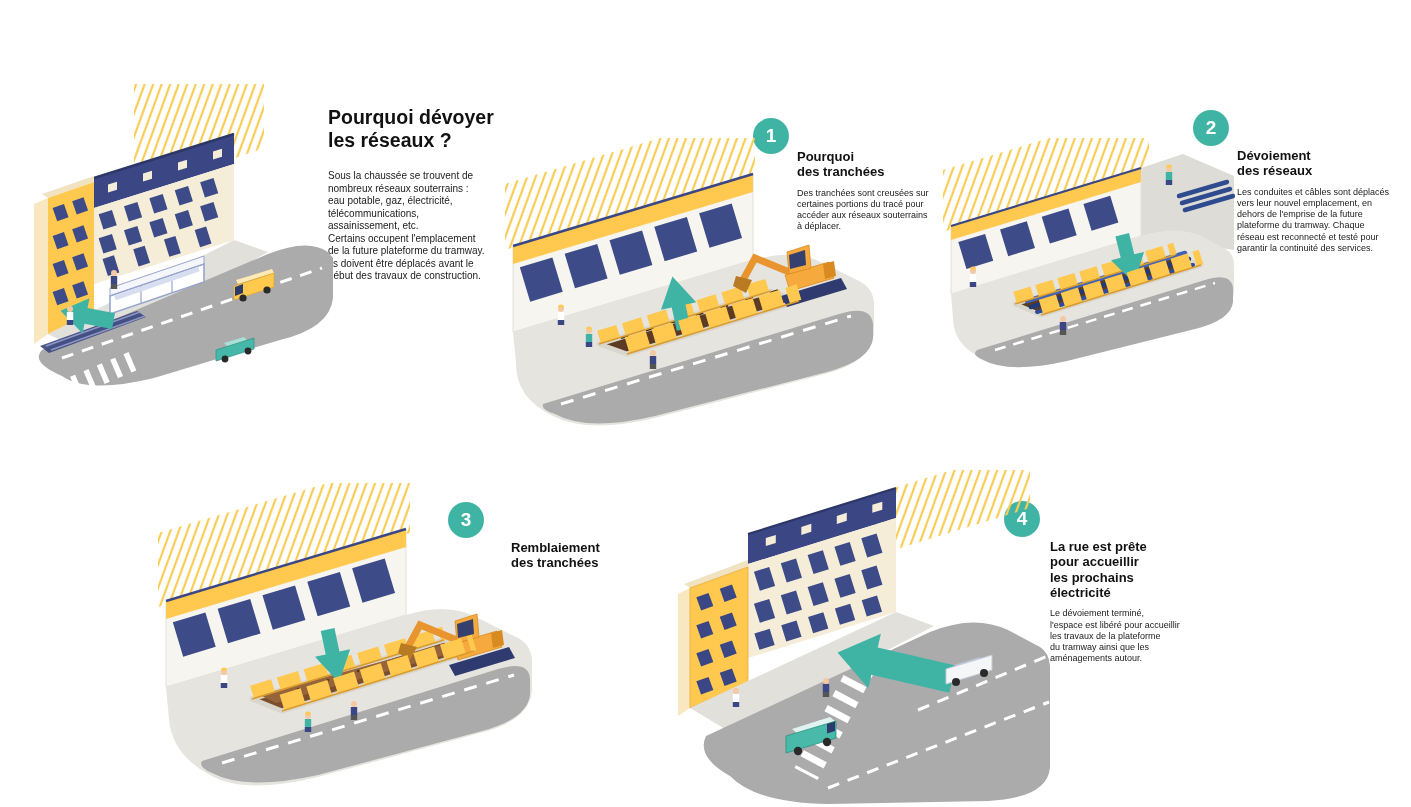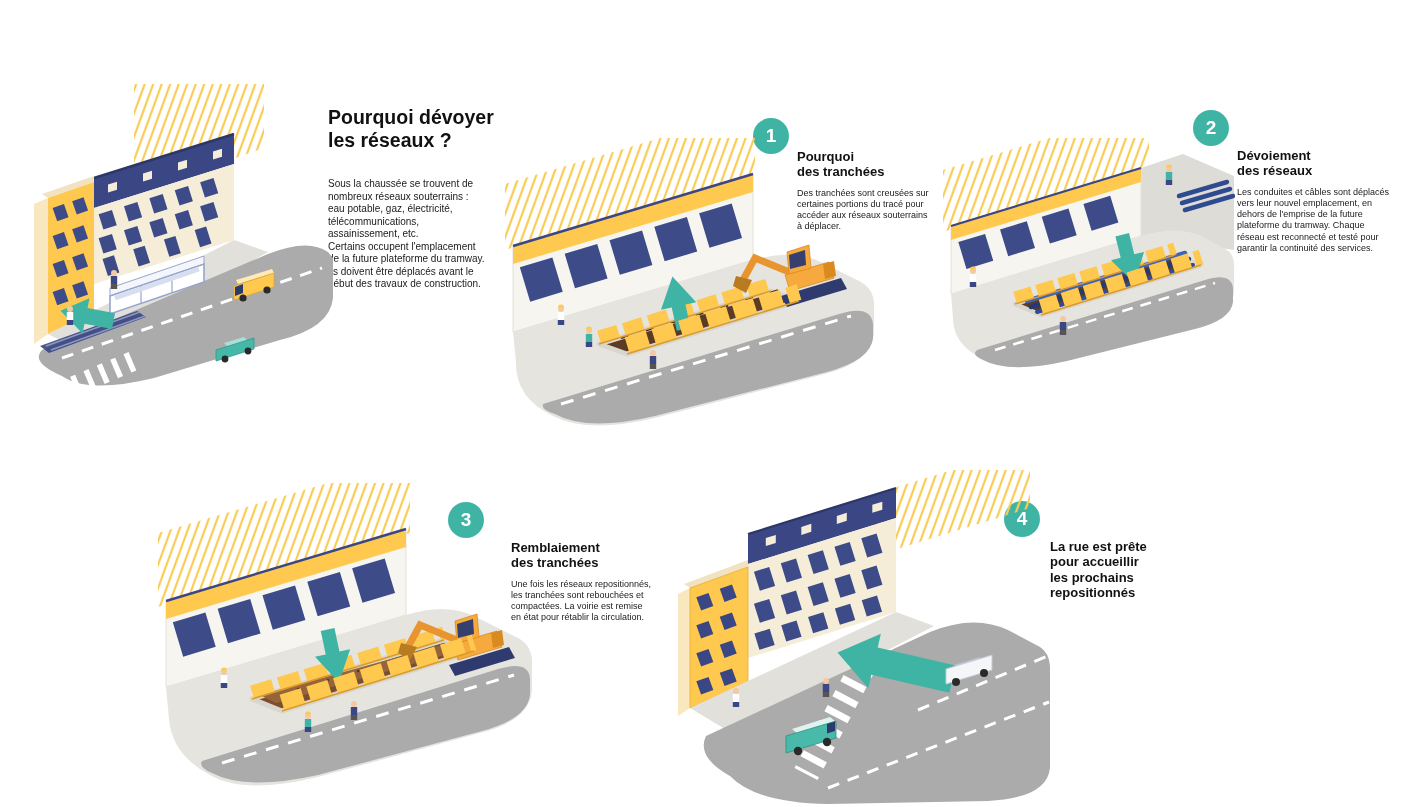--- a/index.html
+++ b/index.html
@@ -9,21 +9,21 @@
     font-family:"Liberation Sans","DejaVu Sans",sans-serif; overflow:hidden; color:#1A1A1A;
   }
   .illu { position:absolute; }
   #illu-intro { left:22px;  top:82px;  width:312px; height:320px; }
   #illu-1     { left:503px; top:138px; width:372px; height:290px; }
   #illu-2     { left:943px; top:138px; width:292px; height:267px; }
   #illu-3     { left:158px; top:483px; width:377px; height:312px; }
   #illu-4     { left:678px; top:470px; width:372px; height:335px; }
 
   .intro-text { position:absolute; left:328px; top:106px; width:200px; }
-  .intro-title { font-size:19.5px; font-weight:bold; line-height:1.18; white-space:pre-line; color:#111; margin-bottom:26px; }
+  .intro-title { font-size:19.5px; font-weight:bold; line-height:1.18; white-space:pre-line; color:#111; margin-bottom:18px; }
   .intro-body { font-size:10px; line-height:1.25; white-space:pre-line; }
 
   .badge {
     position:absolute; width:36px; height:36px; border-radius:50%;
     background:#3FB4A5; color:#FFF; font-size:19px; font-weight:bold;
     display:flex; align-items:center; justify-content:center;
   }
   #badge-1 { left:753px;  top:118px; }
   #badge-2 { left:1193px; top:110px; }
   #badge-3 { left:448px;  top:502px; }
@@ -75,30 +75,31 @@
     <p class="step-body">Les conduites et câbles sont déplacés
 vers leur nouvel emplacement, en
 dehors de l'emprise de la future
 plateforme du tramway. Chaque
 réseau est reconnecté et testé pour
 garantir la continuité des services.</p>
   </div>
   <div class="step-text" id="text-3">
     <h2 class="step-title">Remblaiement
 des tranchées</h2>
-    <p class="step-body">Une fois les réseaux repositionnés,
-les tranchées sont rebouchées et
-compactées. La voirie est remise
-en état pour rétablir la circulation.</p>
   </div>
   <div class="step-text" id="text-4">
     <h2 class="step-title">La rue est prête
 pour accueillir
 les prochains
-repositionnés</h2>
+électricité</h2>
+    <p class="step-body">Le dévoiement terminé,
+l'espace est libéré pour accueillir
+les travaux de la plateforme
+du tramway ainsi que les
+aménagements autour.</p>
   </div>
 
   <svg id="illu-intro" class="illu" viewBox="0 0 312 320">
     <defs>
       <pattern id="hA" width="8" height="8" patternUnits="userSpaceOnUse" patternTransform="rotate(20)">
         <line x1="4" y1="0" x2="4" y2="8" stroke="#F8CC55" stroke-width="2.2"></line>
       </pattern>
     </defs>
     <polygon points="112,2 242,2 242,66 112,112" fill="url(#hA)"></polygon>
     <g>

